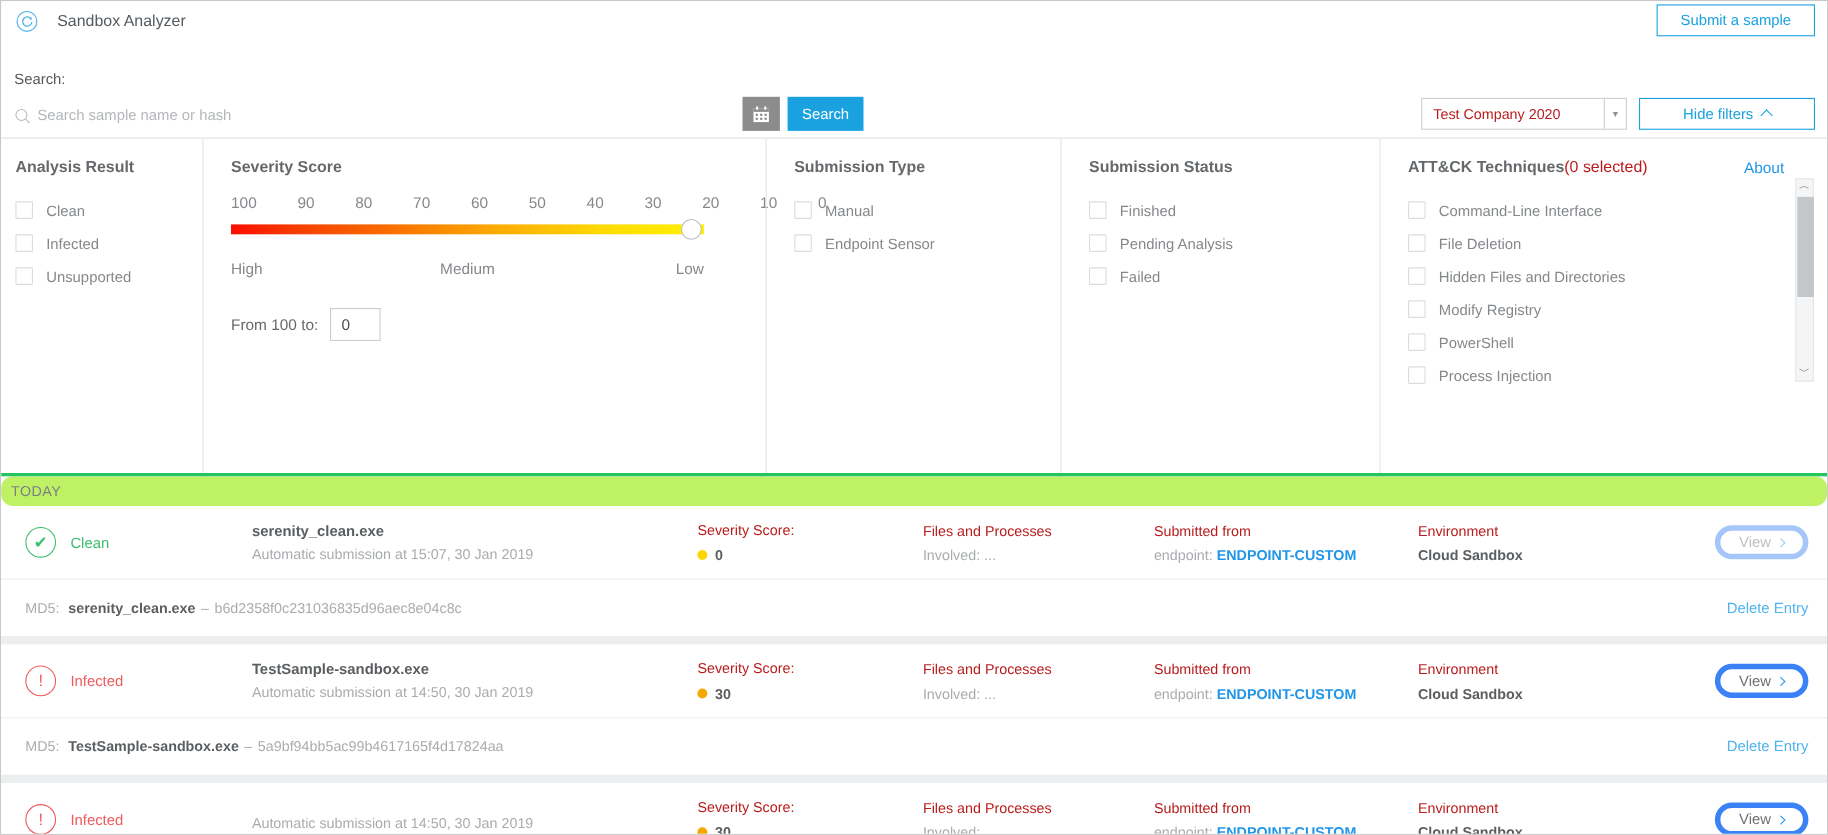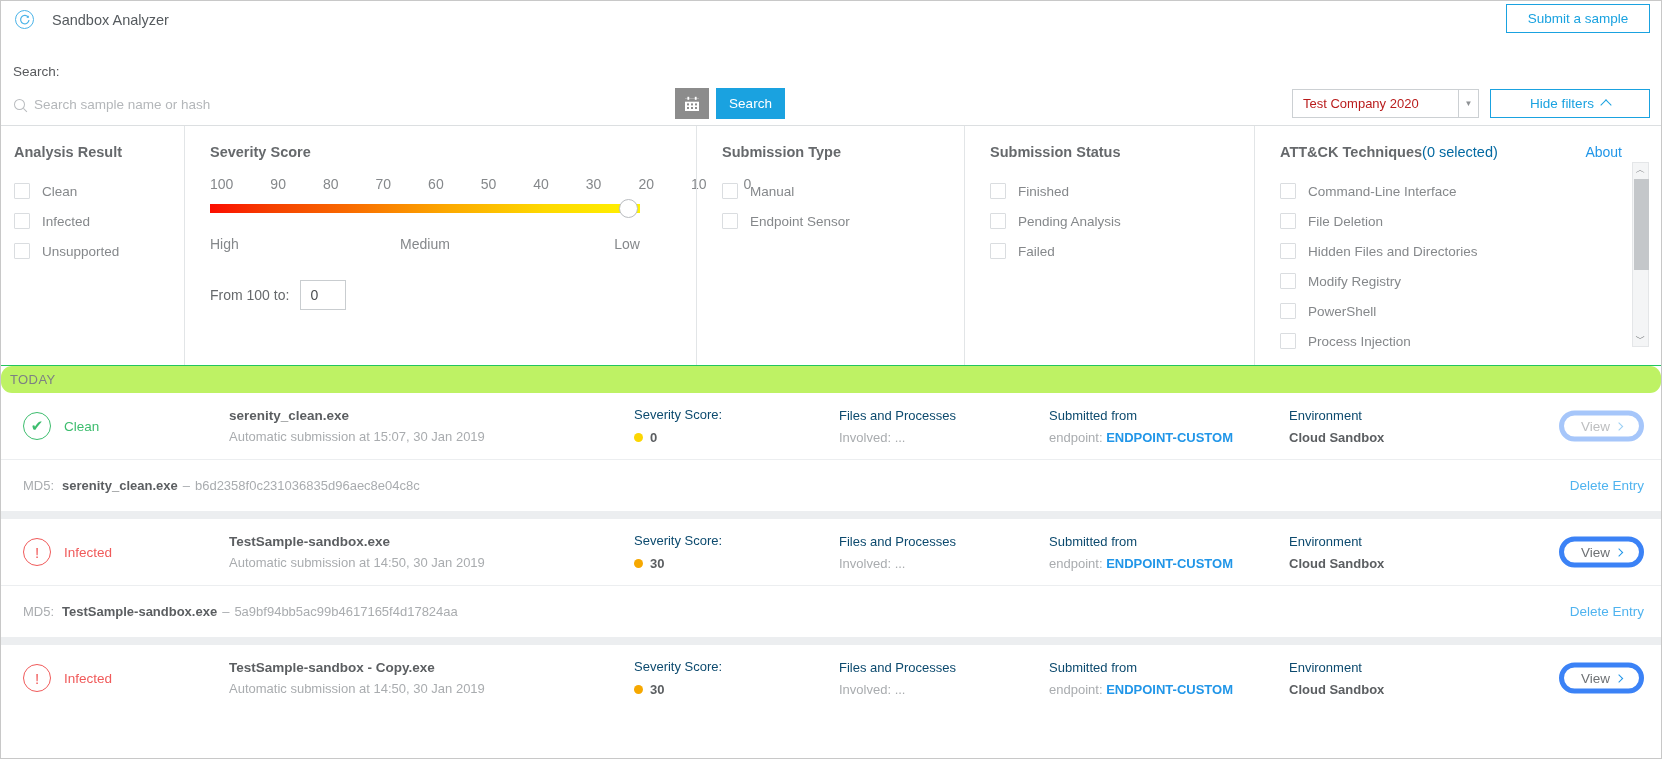--- a/index.html
+++ b/index.html
@@ -131,37 +131,37 @@
     border-left: 1.6px solid #1aa2e0;
     border-top: 1.6px solid #1aa2e0;
     transform: rotate(45deg);
     margin-top: 3px;
   }
 
   
   .filters {
     position: relative;
     border-top: 1px solid #dcdfe1;
-    border-bottom: 1px solid #22c55e;
-    height: 241px;
+    border-bottom: 3px solid #22c55e;
+    height: 308px;
     display: flex;
     background: #fff;
   }
   .fcol { position: relative; padding: 18px 0 0 0; }
   .fcol + .fcol { border-left: 1px solid #e2e5e7; }
   .fcol.c1 { width: 183px; padding-left: 13px; }
   .fcol.c2 { width: 512px; padding-left: 25px; }
   .fcol.c3 { width: 268px; padding-left: 25px; }
   .fcol.c4 { width: 290px; padding-left: 25px; }
   .fcol.c5 { flex: 1; padding-left: 25px; }
   .fhead {
     font-size: 14.5px; font-weight: bold; color: #66696c;
     margin-bottom: 16px;
   }
-  .fhead .sel-count { font-weight: normal; color: #0369a1; }
+  .fhead .sel-count { font-weight: normal; color: #b91c1c; }
   .chkrow {
     display: flex; align-items: center; gap: 12px;
     height: 30px; cursor: pointer;
   }
   .chk {
     width: 16px; height: 16px;
     border: 1px solid #dadde0;
     background: #fff;
     flex: none; border-radius: 1px;
   }
@@ -278,21 +278,21 @@
 
   .namecol { width: 405px; }
   .fname { font-size: 13.5px; font-weight: bold; color: #5b5e61; }
   .fsub { font-size: 13px; color: #a9acaf; margin-top: 6px; }
 
   .col { }
   .col-sev { width: 205px; }
   .col-files { width: 210px; }
   .col-from { width: 240px; }
   .col-env { width: 190px; }
-  .clabel { font-size: 13px; color: #0c4a6e; }
+  .clabel { font-size: 13px; color: #b91c1c; }
   .cval { font-size: 13px; margin-top: 7px; color: #5b5e61; font-weight: bold; }
   .cval.plain { font-weight: normal; color: #a9acaf; }
   .dot {
     display: inline-block; width: 9px; height: 9px;
     border-radius: 50%; background: #fcd602;
     margin-right: 7px; vertical-align: middle;
   }
   .dot.orange { background: #f6a800; }
   .sevnum { font-weight: bold; color: #5b5e61; font-size: 13px; vertical-align: middle; }
   .blue-strong { color: #2196e8; font-weight: bold; }
@@ -585,21 +585,20 @@
   </div>
 
   <div class="row-sep"></div>
 
   <div class="row">
     <div class="verdict">
       <span class="vicon infected">!</span>
       <span class="vtext infected">Infected</span>
     </div>
     <div class="namecol">
-      <div class="fname">TestSample-sandbox - Copy.exe</div>
       <div class="fsub">Automatic submission at 14:50, 30 Jan 2019</div>
     </div>
     <div class="col col-sev">
       <div class="clabel">Severity Score:</div>
       <div class="cval">
         <span class="dot orange"></span><span class="sevnum">30</span>
       </div>
     </div>
     <div class="col col-files">
       <div class="clabel">Files and Processes</div>

